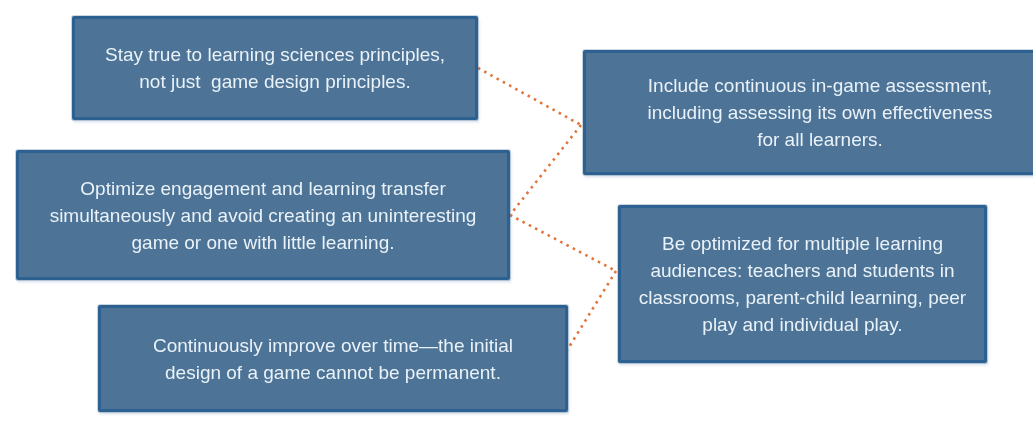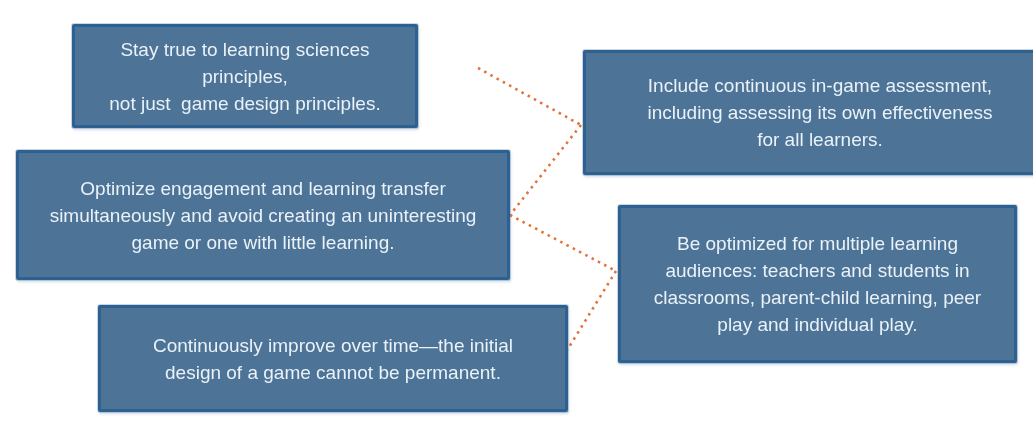--- a/index.html
+++ b/index.html
@@ -37,25 +37,25 @@
     display: flex;
     align-items: center;
     justify-content: center;
     text-align: center;
     font-size: 19px;
     line-height: 27px;
     white-space: pre-wrap;
     padding: 6px 12px;
     box-shadow: 0 0 0 1px rgba(77, 115, 150, 0.28), 1px 2px 3px rgba(45, 97, 145, 0.22);
   }
-  .card1 { left: 72px;  top: 24px;  width: 346px; height: 104px; text-align: center; }
+  .card1 { left: 72px;  top: 16px;  width: 406px; height: 104px; text-align: center; }
   .card2 { left: 16px;  top: 150px; width: 494px; height: 130px; }
   .card3 { left: 98px;  top: 305px; width: 470px; height: 107px; }
   .card4 { left: 583px; top: 50px;  width: 474px; height: 125px; }
-  .card5 { left: 618px; top: 205px; width: 399px; height: 158px; }
+  .card5 { left: 618px; top: 205px; width: 369px; height: 158px; }
 </style>
 </head>
 <body>
 
 <div class="canvas">
 
   <svg class="connector-layer" width="1033" height="434" viewBox="0 0 1033 434" aria-hidden="true">
     <line x1="478" y1="68" x2="581" y2="125" stroke="#e2733a"></line>
     <line x1="581" y1="125" x2="510" y2="215" stroke="#e2733a"></line>
     <line x1="510" y1="215" x2="616" y2="271" stroke="#e2733a"></line>

